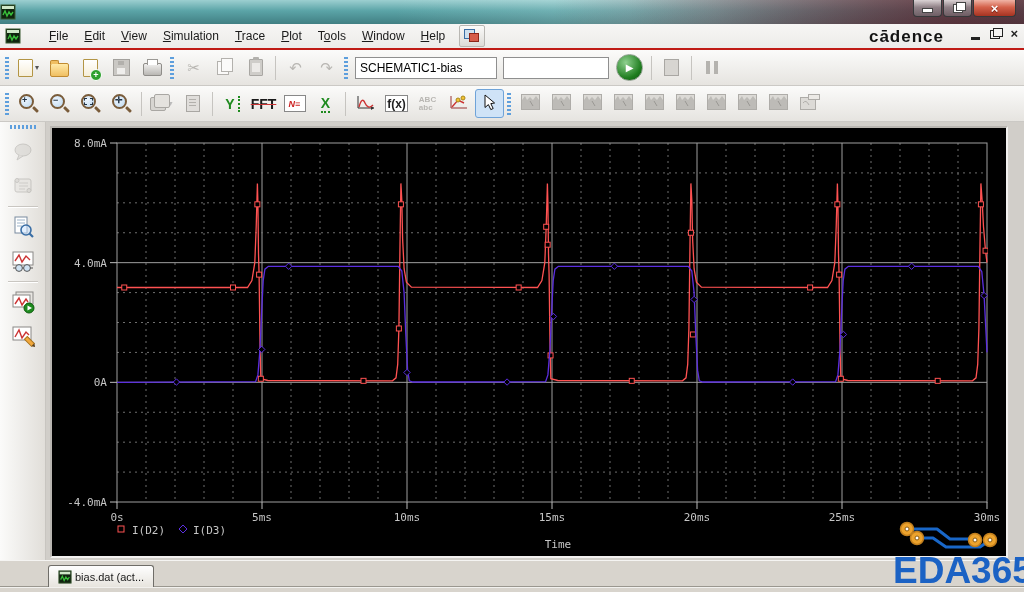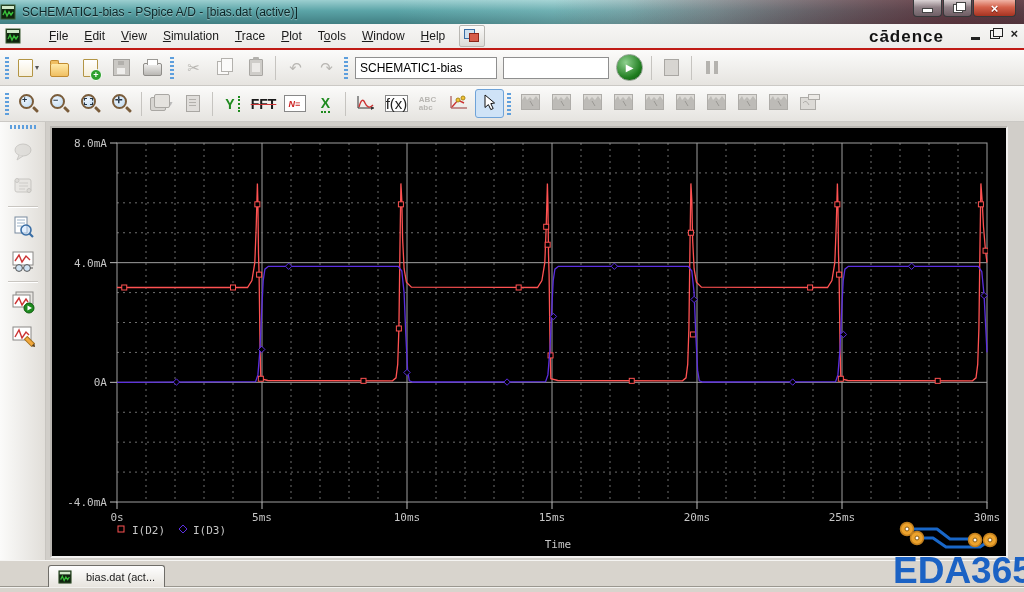--- a/index.html
+++ b/index.html
@@ -92,22 +92,22 @@
   .ic-mag .area{position:absolute;left:1px;top:2px;width:7px;height:5px;border:1px dashed #234}
   .ic-pages{width:14px;height:12px;background:#d7d5d1;border:1px solid #a9a7a3;border-radius:2px}
   .ic-pages:after{content:"";position:absolute;left:3px;top:-4px;width:14px;height:12px;background:#e4e2de;border:1px solid #a9a7a3;border-radius:2px}
   .ic-doc-gray{width:12px;height:15px;background:#e0dedb;border:1px solid #a9a7a3}
   .ic-doc-gray:before{content:"";position:absolute;left:2px;top:3px;width:7px;height:1px;background:#b2b0ac;box-shadow:0 3px 0 #b2b0ac,0 6px 0 #b2b0ac}
   .ic-ylog{color:#1f8a1f;font-size:14px;font-weight:bold;border-right:2px dotted #1f8a1f;padding-right:3px}
   .ic-xlog{color:#1f8a1f;font-size:14px;font-weight:bold;border-bottom:2px dotted #1f8a1f}
   .ic-fft{color:#1a1a1a;font-size:14px;font-weight:bold;text-decoration:line-through;text-decoration-color:#cc3333}
   .ic-neq{width:20px;height:15px;border:1px solid #888;background:#fff;font-size:9px;font-style:italic;
     color:#c22;display:flex;align-items:center;justify-content:center;font-weight:bold}
-  .ic-fx{width:21px;height:15px;border:1px solid #888;background:#fff;font-size:15px;color:#222;
-    display:flex;align-items:center;justify-content:center;font-weight:normal}
+  .ic-fx{width:21px;height:15px;border:1px solid #888;background:#fff;font-size:12px;color:#222;
+    display:flex;align-items:center;justify-content:center;font-weight:bold}
   .ic-abc{font-size:8px;line-height:8px;color:#b5b3af;font-weight:bold;white-space:pre;text-align:left}
   .disabled-txt{color:#b8b6b2 !important;border-color:#b8b6b2 !important;text-decoration-color:#d8d6d2 !important}
   .glyphic{font-size:15px;color:#b8b6b2;line-height:15px}
 
   
   .sidebar{position:absolute;left:0;top:122px;width:46px;bottom:0;
     background:linear-gradient(90deg,#fbfbfa,#e1ded9);border-right:1px solid #c8c5c0;
     display:flex;flex-direction:column;align-items:center;box-sizing:border-box;padding-top:3px}
   .sgrip{width:26px;height:4px;margin-bottom:6px;
     background:repeating-linear-gradient(90deg,#5e9fdd 0 2px,transparent 2px 4px)}
@@ -116,42 +116,41 @@
 
   
   .mainbg{position:absolute;left:46px;top:122px;right:0;bottom:32px;background:#d1cec9}
   .plotframe{position:absolute;left:50px;top:126px;width:958px;height:432px;box-sizing:border-box;
     border:2px solid #b9b6b1;border-right-color:#f2f1ef;border-bottom-color:#f2f1ef;background:#000}
   #chart{display:block}
   #chart text{font-family:"DejaVu Sans Mono",monospace;font-size:11px;fill:#c6c6c6}
 
   
   .tabbar{position:absolute;left:0;right:0;top:560px;height:32px;background:#d8d4cd;border-top:1px solid #f5f4f2}
-  .tab{position:absolute;left:48px;top:4px;height:21px;display:flex;align-items:center;gap:14px;padding:0 9px;
+  .tab{position:absolute;left:48px;top:4px;height:21px;display:flex;align-items:center;gap:3px;padding:0 9px;
     background:linear-gradient(#fefefe,#e7e4de);border:1px solid #6f6d68;border-bottom:none;border-radius:3px 3px 0 0;font-size:11px}
   .tabline{position:absolute;left:0;right:0;top:25px;height:1px;background:#9a978f;box-shadow:0 1px 0 #f2f1ee}
   .watermark{position:absolute;left:893px;top:550px;font-size:37px;font-weight:bold;letter-spacing:0;
     color:#1b62c4;z-index:6;font-family:"Liberation Sans",sans-serif}
   .pcb{position:absolute;left:892px;top:515px;z-index:5}
 
   .appicon{width:16px;height:16px;display:inline-block}
   .appicon.small{margin-left:5px}
 </style>
 </head>
 <body>
 
 <div class="window">
 
   <div class="titlebar">
     <span class="appicon"><svg width="16" height="16" viewBox="0 0 16 16">
           <rect x="1" y="1" width="14" height="14" fill="#10240f" stroke="#3a5a32"></rect>
           <rect x="2" y="2" width="12" height="3" fill="#cfe8c8"></rect>
           <path d="M3,11 L5,7 7,12 9,8 11,11 13,8" fill="none" stroke="#39c03a" stroke-width="1.4"></path>
         </svg></span>
-    <span class="title">SCHEMATIC1-bias - PSpice A/D  - [bias.dat (active)]</span>
     <div class="winbtns">
       <div class="wbtn">
           <span class="gmin"></span>
         </div>
       <div class="wbtn">
           <span class="grest"></span>
         </div>
       <div class="wbtn close">
           <span class="gx">×</span>
         </div>

